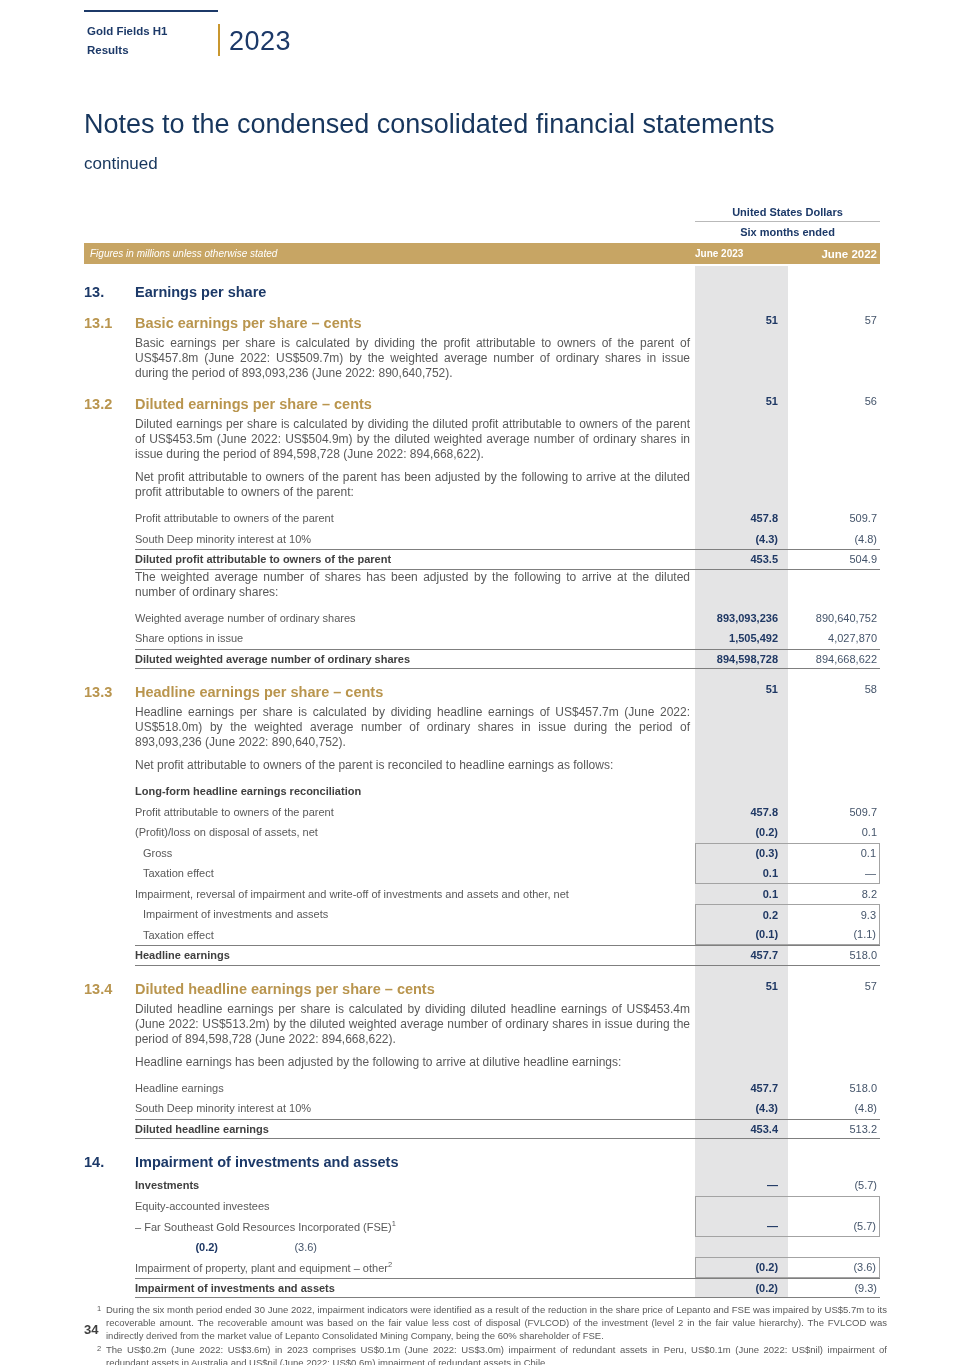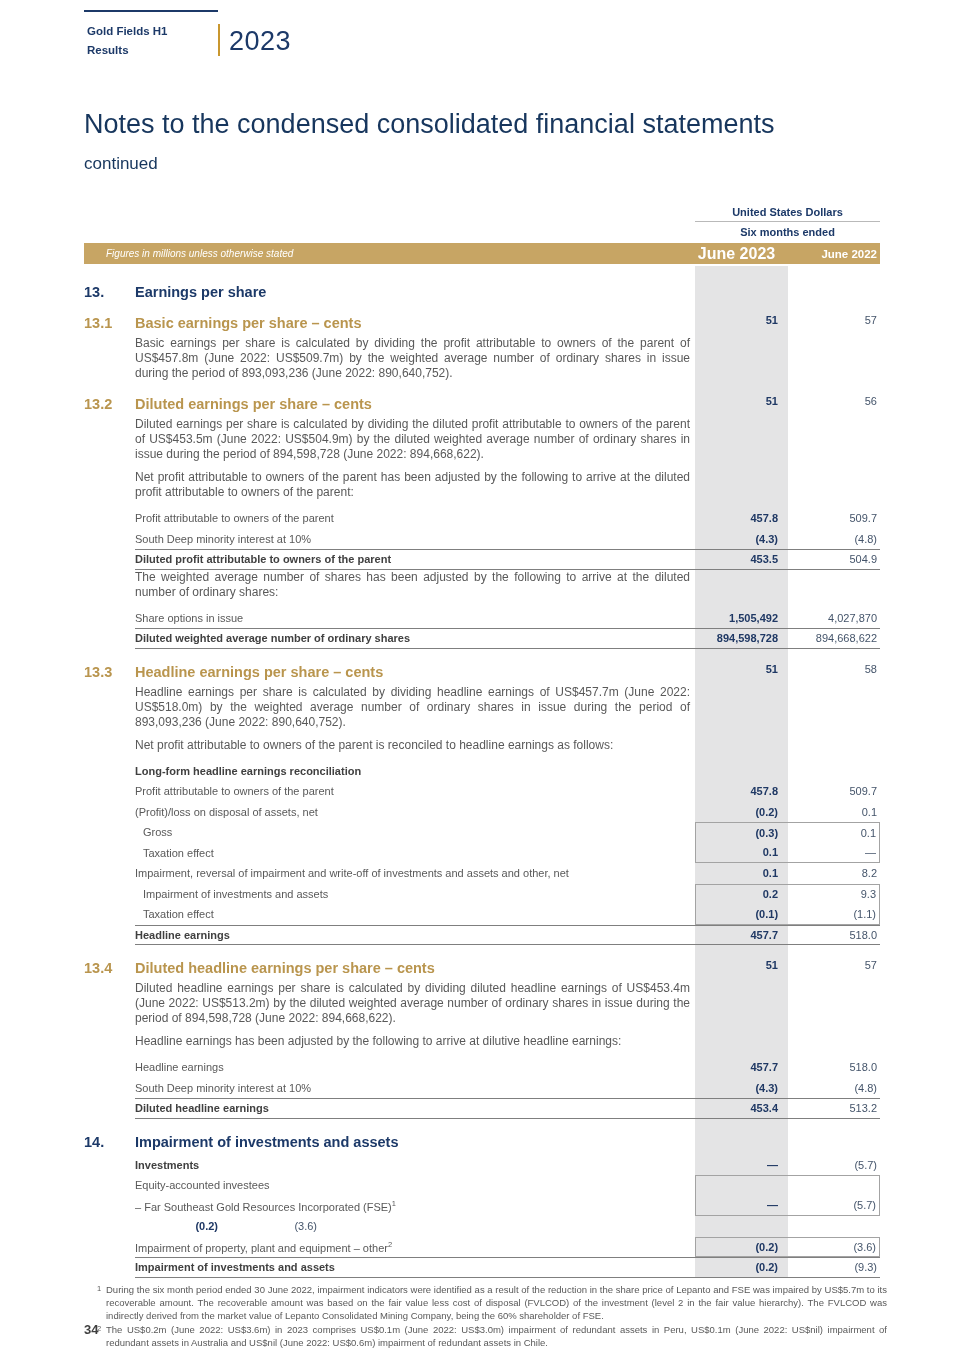--- a/index.html
+++ b/index.html
@@ -23,22 +23,22 @@
     font-size:27px; color:#17365d; line-height:36px; font-weight:400; }
   .page-title .suffix { font-size:17px; }
 
   
   .table-wrap { position:absolute; top:206px; left:84px; width:796px; }
   .usd-line { margin-left:611px; width:185px; text-align:center; border-bottom:1px solid #b9b9b9; padding-bottom:3px;
     font-size:11px; font-weight:bold; color:#1c3968; }
   .six-months { margin-left:611px; width:185px; text-align:center; padding:4px 0 5px 0;
     font-size:11px; font-weight:bold; color:#1c3968; }
   .gold-bar { height:21px; background:#c7a564; display:flex; align-items:center; }
-  .gold-bar .note { flex:1; color:#ffffff; font-size:10px; font-style:italic; padding-left:22px; }
-  .gold-bar .c1 { width:92px; text-align:center; padding-right:9px; color:#fff; font-size:16px; font-weight:bold; }
+  .gold-bar .note { flex:1; color:#ffffff; font-size:10px; font-style:italic; padding-left:6px; }
+  .gold-bar .c1 { width:92px; text-align:left; padding-right:9px; color:#fff; font-size:10px; font-weight:bold; }
   .gold-bar .c2 { width:93px; text-align:right; padding-right:3px; color:#fff; font-size:11.5px; font-weight:bold; }
 
   .table-area { position:relative; margin-top:2px; padding-top:3px; }
   .band { position:absolute; top:0; bottom:0; left:611px; width:93px; background:#e4e4e5; z-index:0; }
   .section { position:relative; z-index:1; margin-top:9px; }
   .section:first-child { margin-top:4px; }
 
   .sec-header { display:flex; align-items:flex-end; min-height:22px; margin-bottom:5px; }
   .sec-num { width:51px; font-size:14.5px; font-weight:bold; }
   .sec-title { flex:1; font-size:14.5px; font-weight:bold; }
@@ -145,20 +145,27 @@
           </div>
           <div class="row total">
             <div class="lbl">Diluted profit attributable to owners of the parent</div>
             <div class="vals">
               <div class="v1">453.5</div>
               <div class="v2">504.9</div>
             </div>
           </div>
           <div class="para">The weighted average number of shares has been adjusted by the following to arrive at the diluted number of ordinary shares:</div>
           <div class="row">
+            <div class="lbl">Weighted average number of ordinary shares</div>
+            <div class="vals">
+              <div class="v1">893,093,236</div>
+              <div class="v2">890,640,752</div>
+            </div>
+          </div>
+          <div class="row">
             <div class="lbl">Share options in issue</div>
             <div class="vals">
               <div class="v1">1,505,492</div>
               <div class="v2">4,027,870</div>
             </div>
           </div>
           <div class="row total">
             <div class="lbl">Diluted weighted average number of ordinary shares</div>
             <div class="vals">
               <div class="v1">894,598,728</div>

